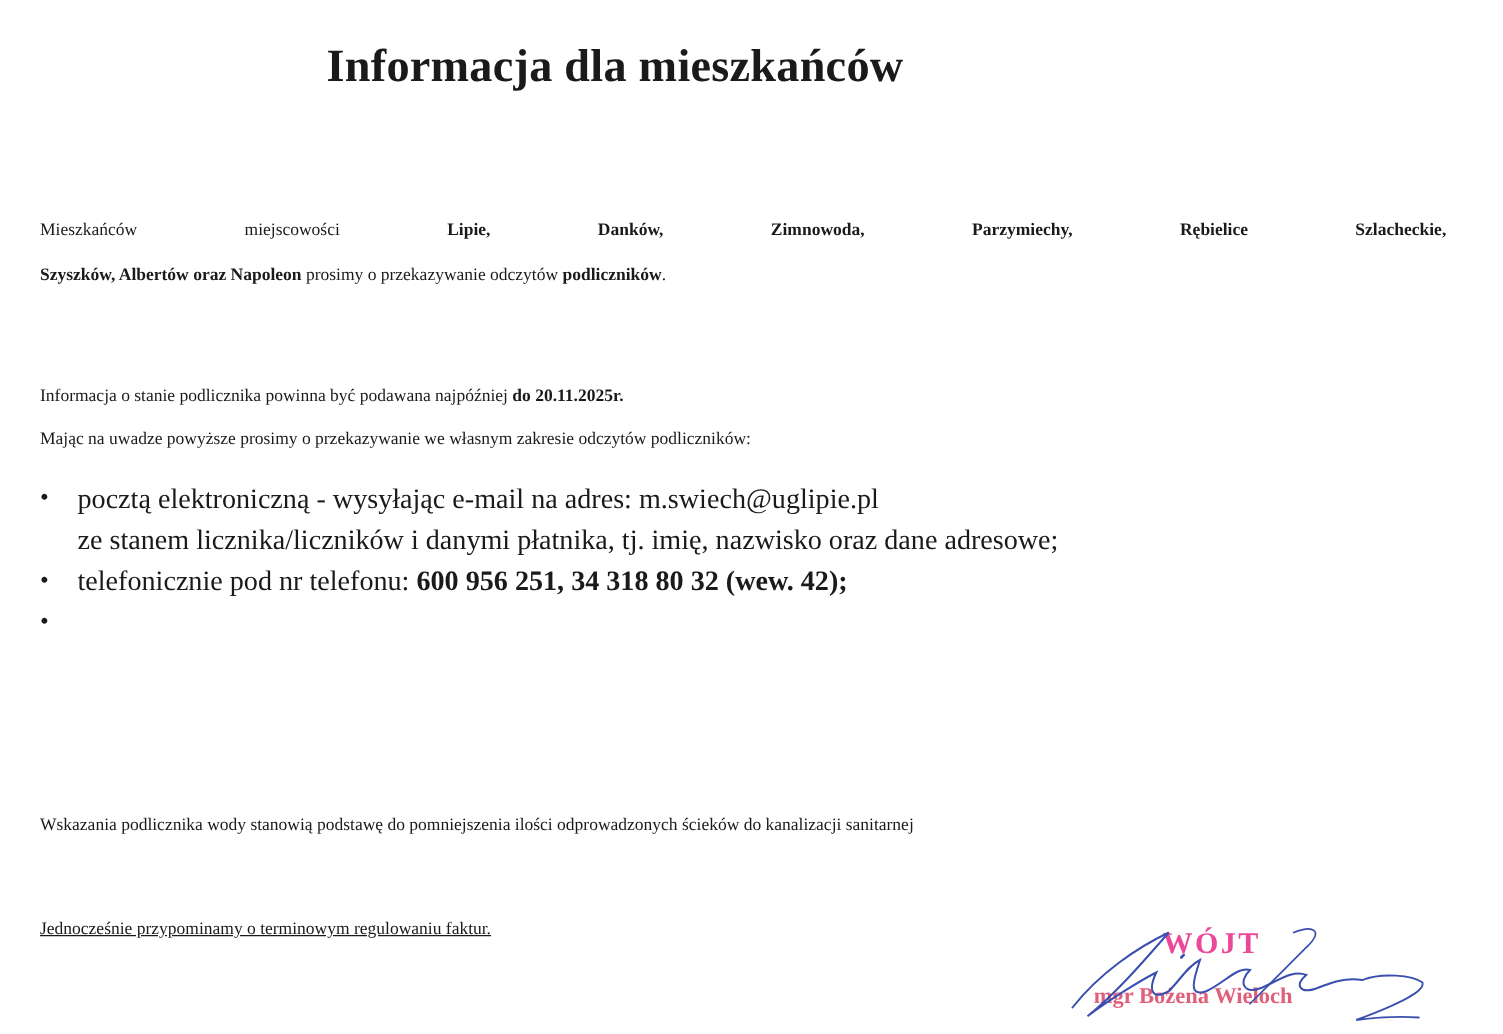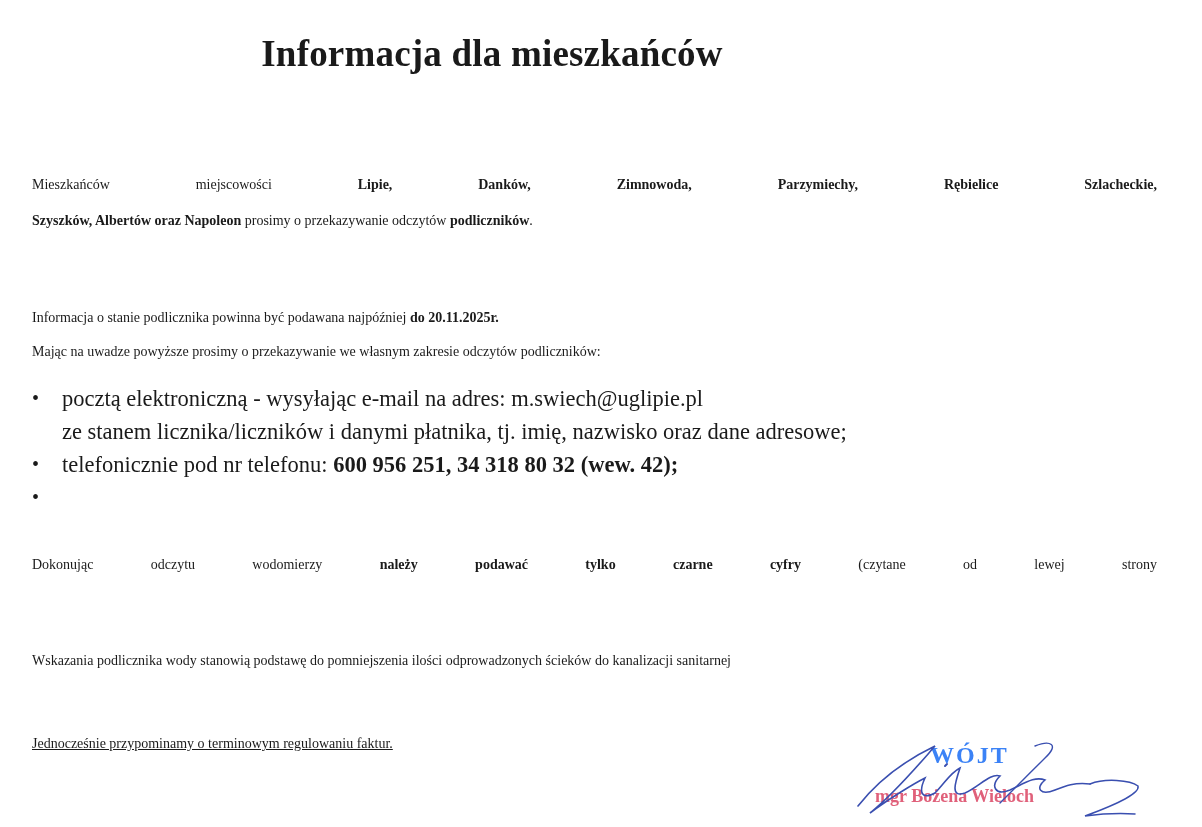--- a/index.html
+++ b/index.html
@@ -78,21 +78,21 @@
       height: 85px;
     }
     .stamp-wojt {
       position: absolute;
       left: 80px;
       top: 4px;
       font-family: "Liberation Serif", serif;
       font-weight: bold;
       font-size: 24px;
       letter-spacing: 2px;
-      color: #3b82f6;
+      color: #ec4899;
     }
     .stamp-name {
       position: absolute;
       left: 25px;
       top: 48px;
       font-family: "Liberation Serif", serif;
       font-weight: bold;
       font-size: 18px;
       color: #e0607a;
       white-space: nowrap;
@@ -128,21 +128,20 @@
   <li>
     <span class="bullet">•</span>
     <span>telefonicznie pod nr telefonu: </span><b>600 956 251, 34 318 80 32 (wew. 42);</b>
   </li>
   <li>
     <span class="bullet">•</span>
   </li>
 </ul>
 
 <p class="para p4">
-  <span class="l1"><span>Dokonując odczytu wodomierzy </span><b>należy podawać tylko czarne cyfry</b><span> (czytane od lewej strony</span></span>
 </p>
 
 <p class="para p5 justify">Wskazania podlicznika wody stanowią podstawę do pomniejszenia ilości odprowadzonych ścieków do kanalizacji sanitarnej</p>
 
 <p class="para p6">Jednocześnie przypominamy o terminowym regulowaniu faktur.</p>
 
 <div class="signature">
   <span class="stamp-wojt">WÓJT</span>
   <span class="stamp-name">mgr Bożena Wieloch</span>
   <svg class="sig-svg" width="300" height="85" viewBox="0 0 300 85">

